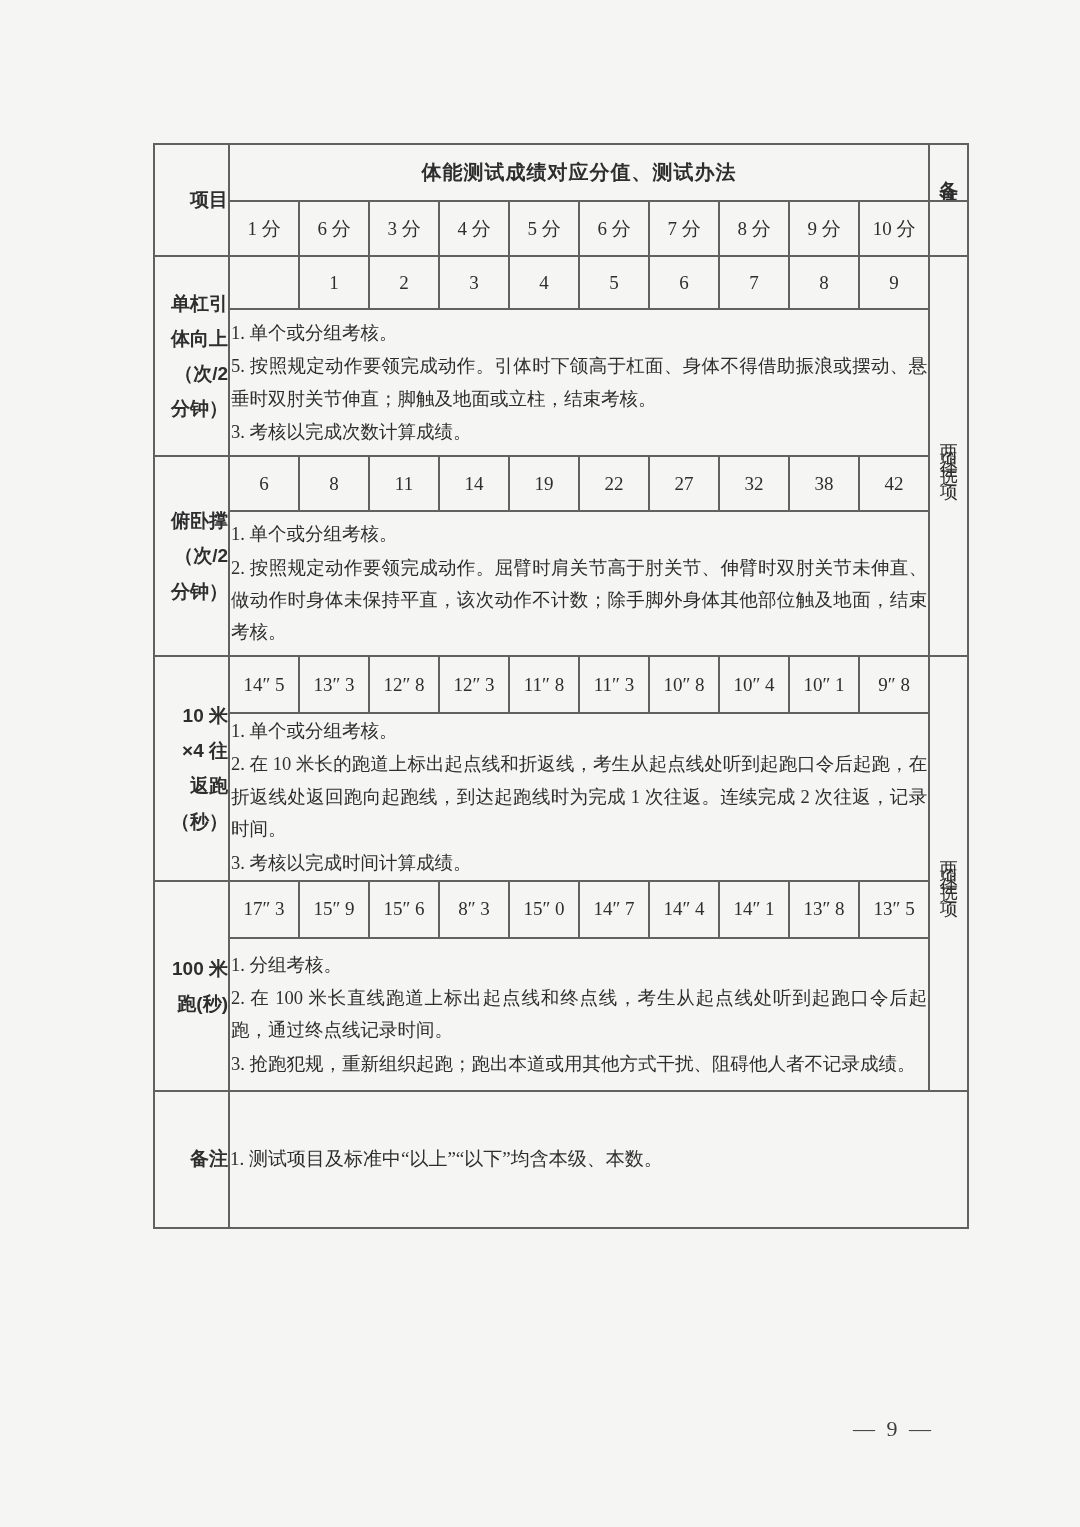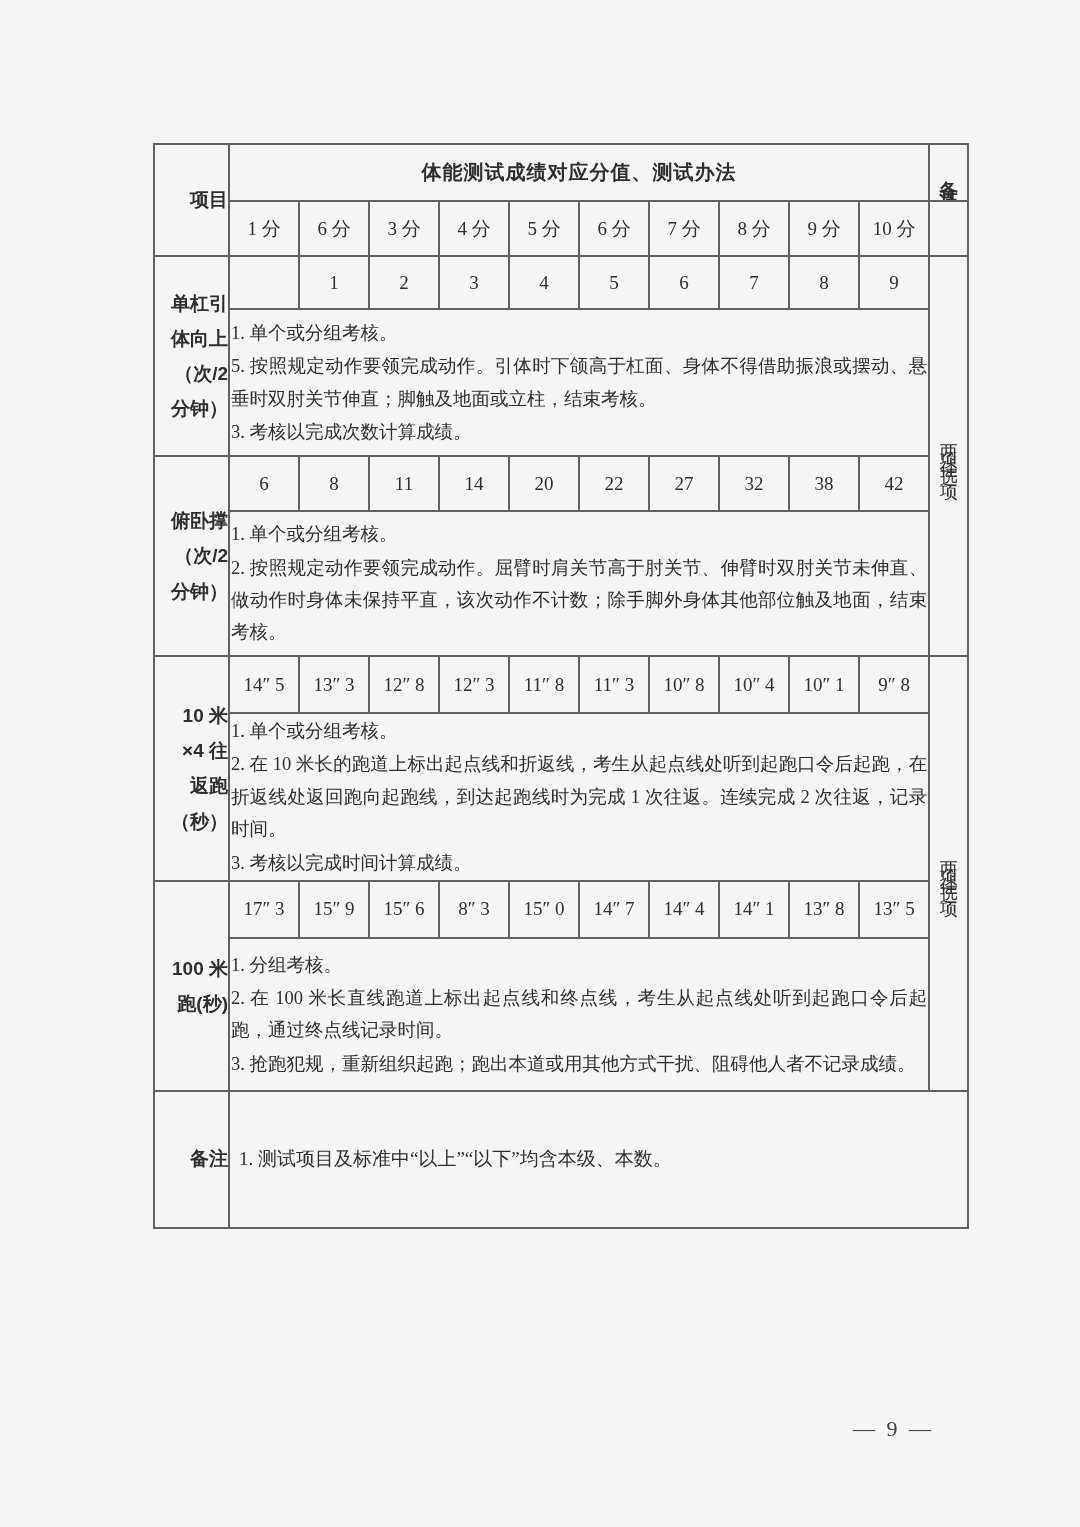--- a/index.html
+++ b/index.html
@@ -68,21 +68,21 @@
   .c-method p {
     margin: 1px;
     line-height: 1.75;
     text-align: justify;
   }
   .c-footer {
     font-family: "Liberation Serif", serif;
     font-size: 19px;
     padding: 0 12px;
   }
-  .c-footer p { margin: 9px; line-height: 1.7; }
+  .c-footer p { margin: 0; line-height: 1.7; }
   .c-seclabel .lbl span {
     display: block;
     line-height: 1.85;
   }
   .c-remarkhead { text-align: center; }
   .c-remarkhead .vtext {
     writing-mode: vertical-rl;
     display: inline-block;
     font-weight: 700;
     font-size: 19px;
@@ -181,21 +181,21 @@
       <div class="lbl">
         <span>俯卧撑</span>
         <span>（次/2</span>
         <span>分钟）</span>
       </div>
     </td>
     <td class="c-val">6</td>
     <td class="c-val">8</td>
     <td class="c-val">11</td>
     <td class="c-val">14</td>
-    <td class="c-val">20</td>
+    <td class="c-val">19</td>
     <td class="c-val">22</td>
     <td class="c-val">27</td>
     <td class="c-val">32</td>
     <td class="c-val">38</td>
     <td class="c-val">42</td>
   </tr>
 
   <tr class="s2m">
     <td class="c-method" colspan="10">
       <p>1. 单个或分组考核。</p>

